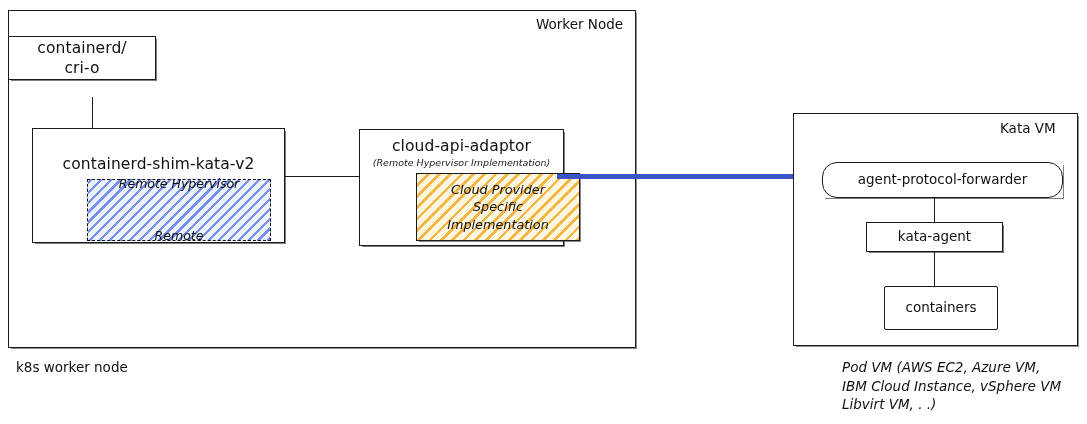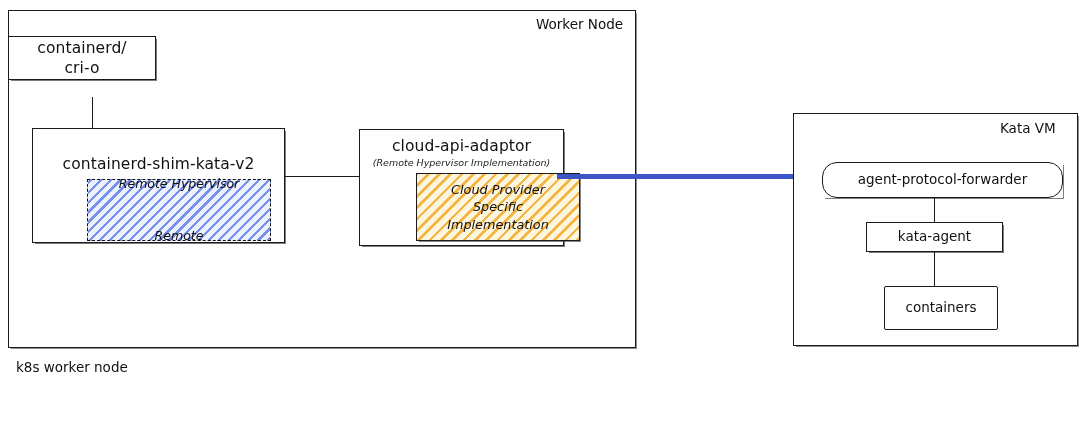--- a/index.html
+++ b/index.html
@@ -210,14 +210,17 @@
   </div>
 
   <div class="conn-v" style="left:934px; top:252px; height:34px;"></div>
 
   <div class="box rounded" style="left:884px; top:286px; width:114px; height:44px;">
     <div class="title-md">containers</div>
   </div>
 
   <div class="caption" style="left:16px; top:358px;">k8s worker node</div>
 
+  <div class="caption italicish" style="left:842px; top:358px;">Pod VM (AWS EC2, Azure VM,
+IBM Cloud Instance, vSphere VM
+Libvirt VM, . .)</div>
 
 </div>
 
 </body></html>

